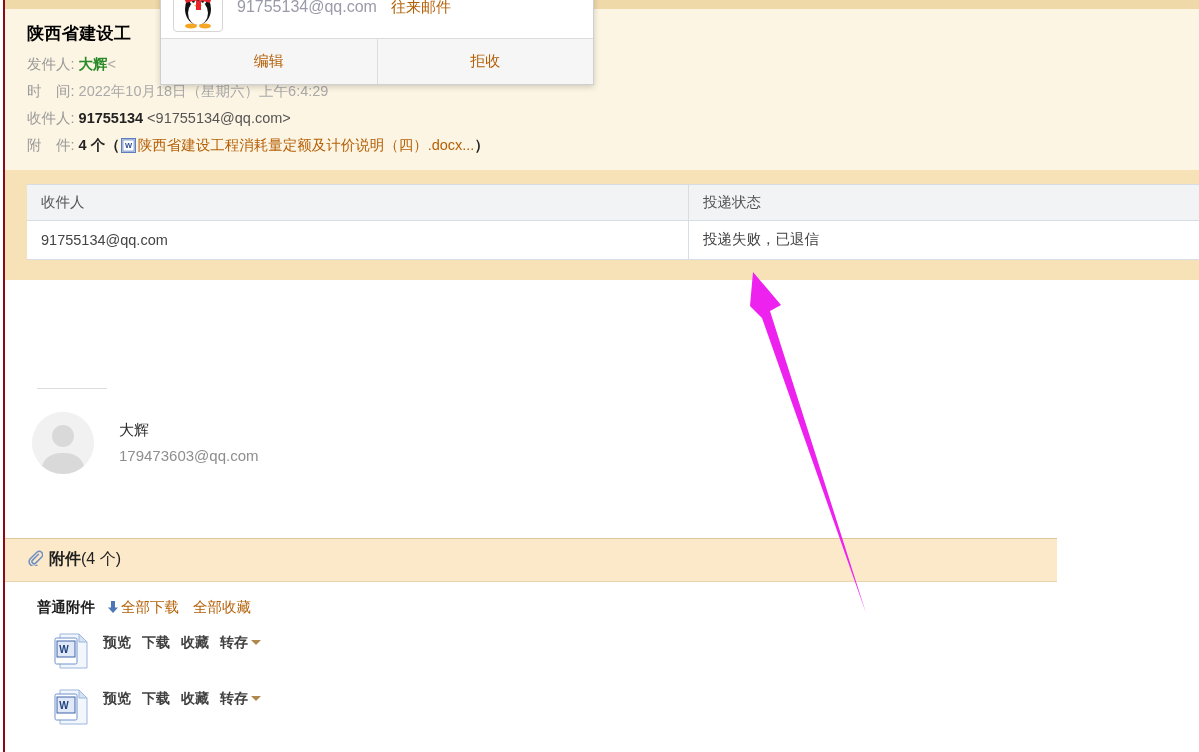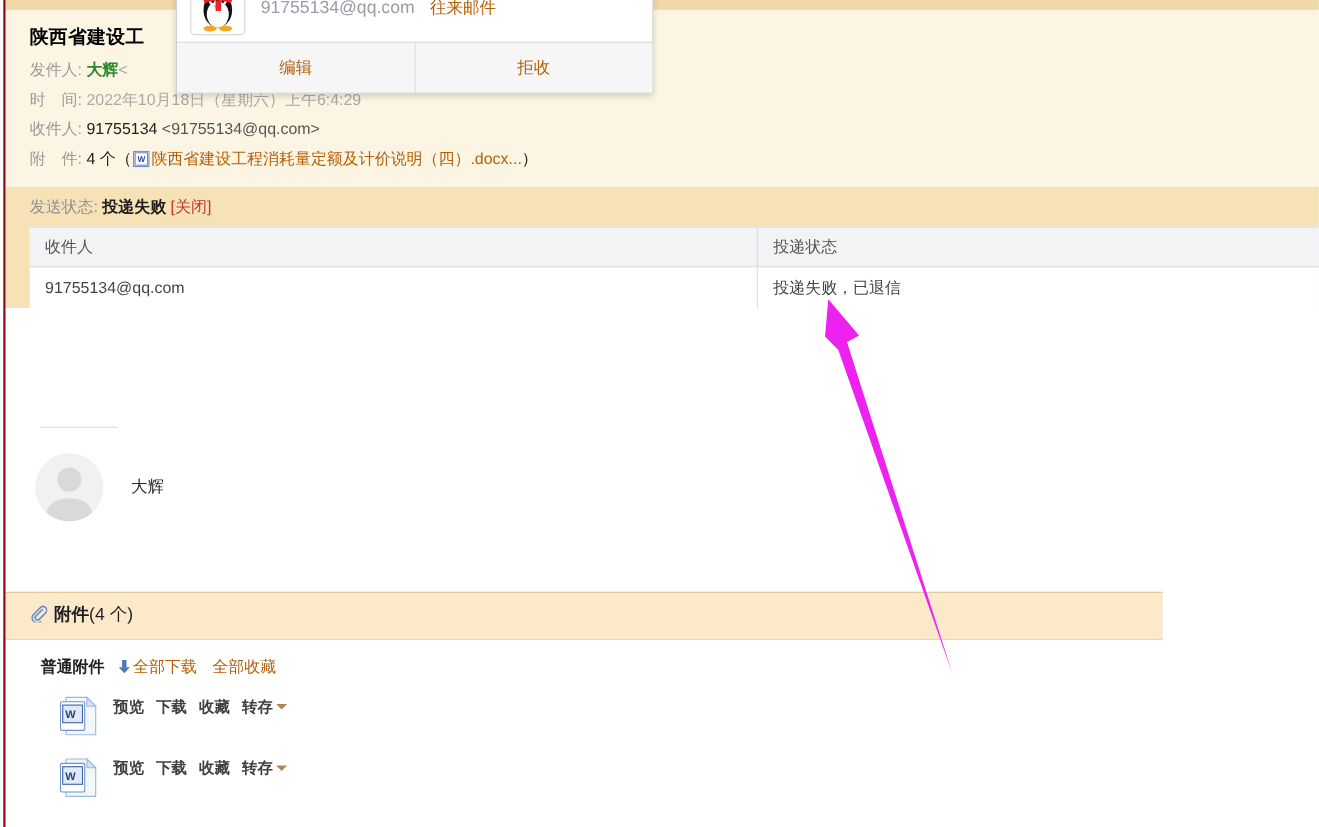--- a/index.html
+++ b/index.html
@@ -48,21 +48,21 @@
   }
   .meta-row {
     margin-left: 22px;
     font-size: 14.5px;
     color: #8a8a8a;
     line-height: 27px;
     white-space: nowrap;
   }
   .meta-label { color: #9a9a9a; }
   .meta-name-green { color: #2a8a2a; font-weight: bold; }
-  .meta-strong { color: #222; font-weight: normal; }
+  .meta-strong { color: #222; font-weight: bold; }
   .meta-plain { color: #555; }
   .meta-dim { color: #a9a9a9; }
   .attach-link {
     color: #b45f06;
     text-decoration: none;
   }
   .word-mini {
     display: inline-block;
     width: 15px;
     height: 15px;
@@ -373,25 +373,20 @@
       </div>
     </div>
     <div class="qq-actions">
       <div class="qq-btn">编辑</div>
       <div class="qq-btn">拒收</div>
     </div>
   </div>
 </div>
 
 <div class="status-band" style="top:170px;height:110px;">
-  <div class="status-line">
-    <span class="sl-label">发送状态:</span>
-    <span class="sl-value">投递失败</span>
-    <span class="sl-close">[关闭]</span>
-  </div>
 
   <table class="status-table">
     <thead>
       <tr>
         <th style="width:647px;">收件人</th>
         <th class="col-div">投递状态</th>
       </tr>
     </thead>
     <tbody>
       <tr>
@@ -407,20 +402,21 @@
   <div class="signature">
     <div class="avatar">
       <svg viewBox="0 0 62 62" width="62" height="62">
         <circle cx="31" cy="31" r="31" fill="#f1f1f1"></circle>
         <circle cx="31" cy="24" r="11" fill="#d9d9d9"></circle>
         <path d="M9 62 Q9 41 31 41 Q53 41 53 62 Z" fill="#d9d9d9"></path>
       </svg>
     </div>
     <div class="sig-text">
       <div class="sig-name">大辉</div>
+      <div class="sig-mail">179473603@qq.com</div>
     </div>
   </div>
 </div>
 
 <div class="attach-panel" style="top:538px;height:214px;">
   <div class="attach-head">
     <span class="clip-icon">
       <svg viewBox="0 0 16 16" width="16" height="16">
         <path d="M11.5 4.2 L5.6 10.1 a2.1 2.1 0 0 0 3 3 l6.1-6.1 a3.4 3.4 0 0 0-4.8-4.8 L3.3 8.8 a4.7 4.7 0 0 0 6.6 6.6" fill="none" stroke="#6f8fc4" stroke-width="1.5" stroke-linecap="round"></path>
       </svg>

